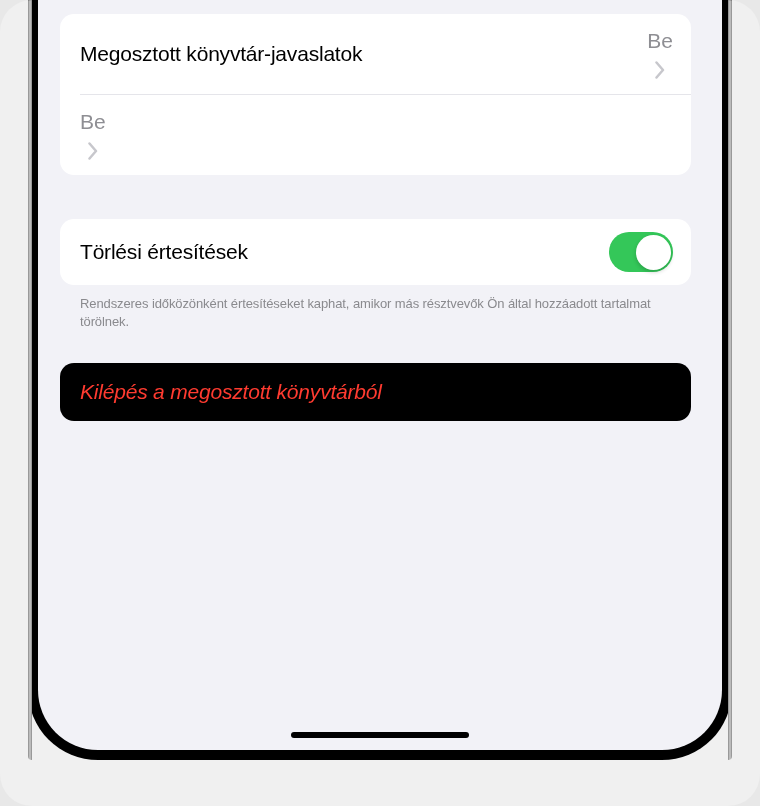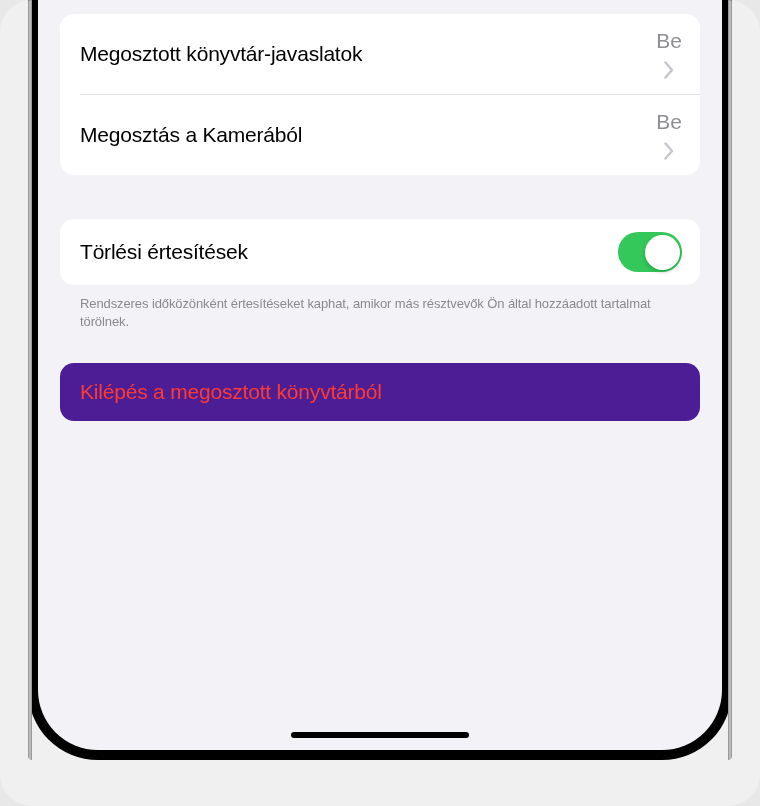--- a/index.html
+++ b/index.html
@@ -42,21 +42,21 @@
       top: 0;
       background: linear-gradient(90deg, #888, #ccc, #888);
     }
     .phone-edge-left { left: 0; border-radius: 0 0 0 70px; }
     .phone-edge-right { right: 0; border-radius: 0 0 70px 0; }
     .phone-screen {
       width: 100%;
       height: 100%;
       background: #f2f2f7;
       border-radius: 0 0 60px 60px;
-      padding: 14px 22px 0 22px;
+      padding: 14px 31px 0 22px;
       position: relative;
       overflow: hidden;
     }
     .settings-group {
       background: #fff;
       border-radius: 14px;
       overflow: hidden;
       margin-bottom: 0;
     }
     .settings-row {
@@ -131,24 +131,25 @@
       box-shadow: 0 2px 4px rgba(0,0,0,0.2);
     }
     .footer-text {
       font-size: 13px;
       color: #8a8a8e;
       line-height: 1.4;
       padding: 10px 20px 0 20px;
       letter-spacing: -0.1px;
     }
     .danger-group {
-      background: #4c1d95;
+      background: #000000;
       border-radius: 14px;
       margin-top: 32px;
       overflow: hidden;
+      font-style: italic;
     }
     .danger-row {
       padding: 16px 20px;
       min-height: 58px;
       display: flex;
       align-items: center;
     }
     .danger-label {
       font-size: 21px;
       color: #ff3b30;
@@ -180,21 +181,20 @@
           <div class="row-right">
             <span class="row-value">Be</span>
             <span class="chevron">
               <svg width="10" height="18" viewBox="0 0 10 18" fill="none">
                 <path d="M1.5 1.5L8 9L1.5 16.5" stroke="#c7c7cc" stroke-width="2.5" stroke-linecap="round" stroke-linejoin="round"></path>
               </svg>
             </span>
           </div>
         </div>
         <div class="settings-row">
-          <span class="row-label">Megosztás a Kamerából</span>
           <div class="row-right">
             <span class="row-value">Be</span>
             <span class="chevron">
               <svg width="10" height="18" viewBox="0 0 10 18" fill="none">
                 <path d="M1.5 1.5L8 9L1.5 16.5" stroke="#c7c7cc" stroke-width="2.5" stroke-linecap="round" stroke-linejoin="round"></path>
               </svg>
             </span>
           </div>
         </div>
       </div>

